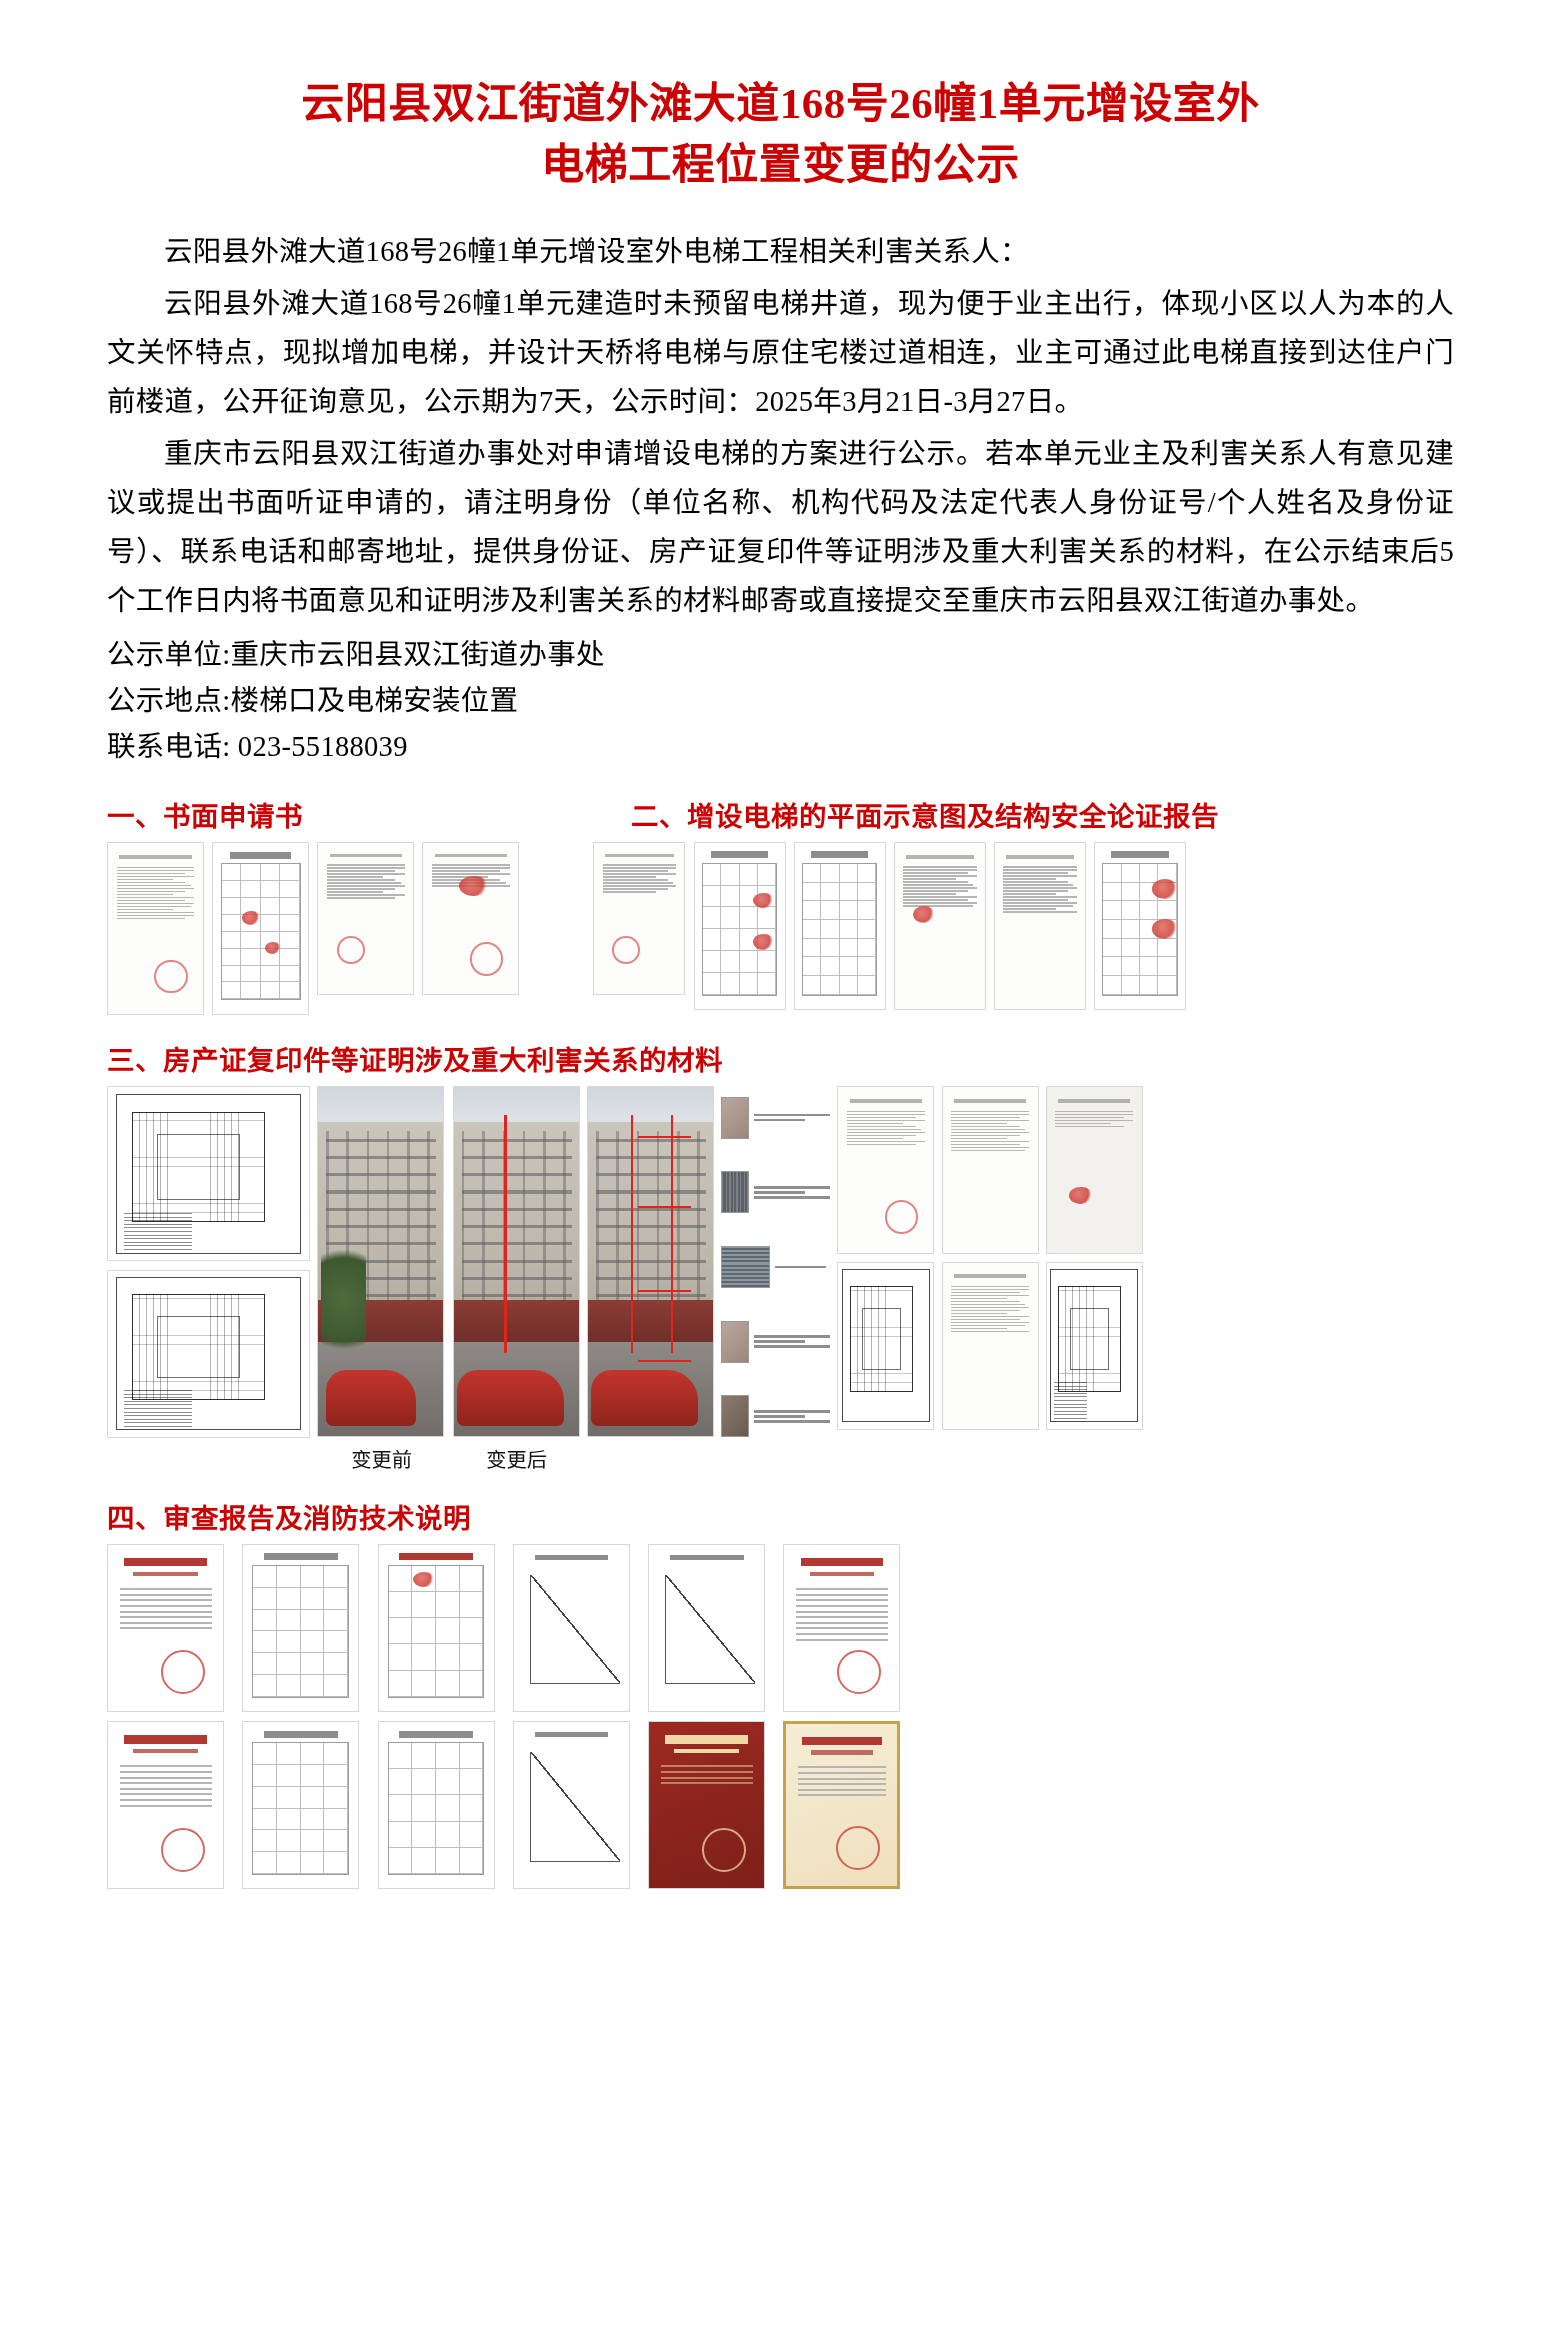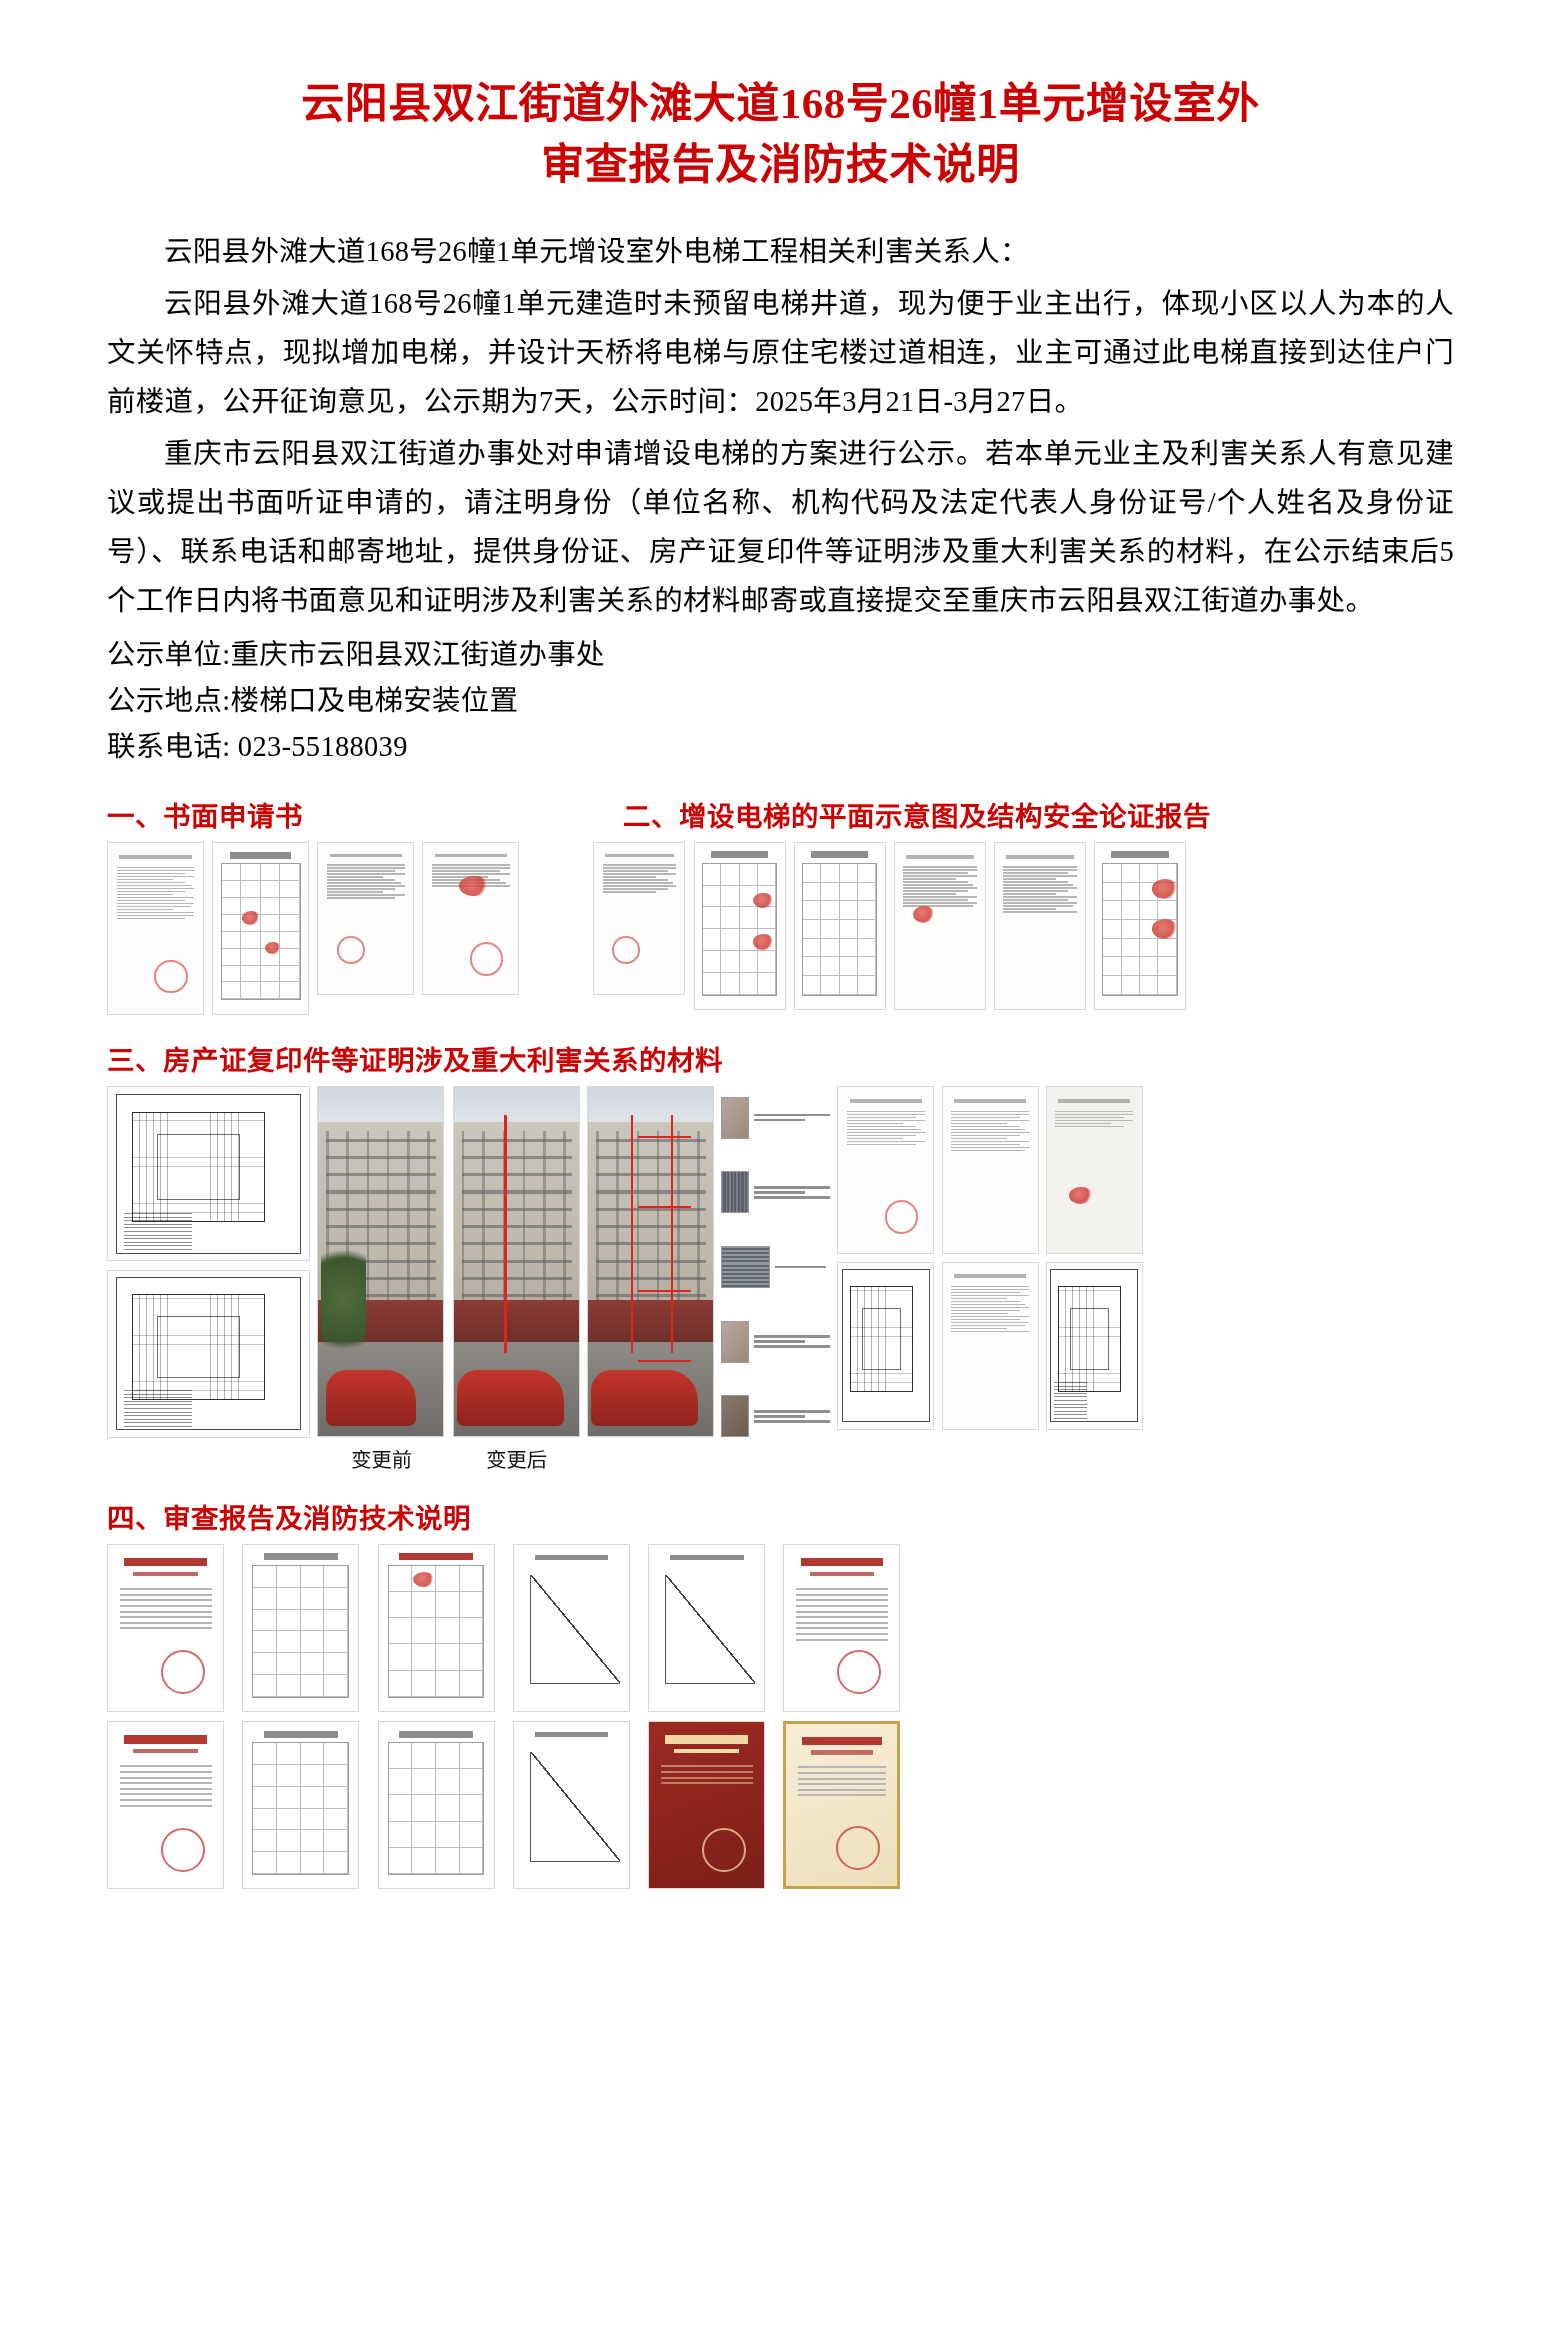--- a/index.html
+++ b/index.html
@@ -61,21 +61,21 @@
   .section-heading {
     color: #cc0000;
     font-size: 27.5px;
     font-weight: bold;
     letter-spacing: 0.5px;
     margin: 23.4px 0 8.1px 0;
   }
   .heading-row {
     display: flex;
     align-items: flex-start;
-    gap: 8px;
+    gap: 16px;
     margin: 23.4px 0 8.1px 0;
   }
   .heading-row .section-heading {
     margin: 0;
   }
   .heading-col-1 { width: 508px; }
   
   .gallery {
     display: flex;
     align-items: flex-start;
@@ -334,21 +334,21 @@
     background: linear-gradient(to top right, transparent 49.4%, #444 49.4%, #444 50.6%, transparent 50.6%);
   }
 </style>
 </head>
 <body>
 
 <div class="page">
 
   <div class="doc-title">
     <span class="line">云阳县双江街道外滩大道168号26幢1单元增设室外</span>
-    <span class="line">审查报告及消防技术说明</span>
+    <span class="line">电梯工程位置变更的公示</span>
   </div>
 
   <div class="body-text">
     <p class="para">云阳县外滩大道168号26幢1单元增设室外电梯工程相关利害关系人：</p>
     <p class="para">云阳县外滩大道168号26幢1单元建造时未预留电梯井道，现为便于业主出行，体现小区以人为本的人文关怀特点，现拟增加电梯，并设计天桥将电梯与原住宅楼过道相连，业主可通过此电梯直接到达住户门前楼道，公开征询意见，公示期为7天，公示时间：2025年3月21日-3月27日。</p>
     <p class="para">重庆市云阳县双江街道办事处对申请增设电梯的方案进行公示。若本单元业主及利害关系人有意见建议或提出书面听证申请的，请注明身份（单位名称、机构代码及法定代表人身份证号/个人姓名及身份证号）、联系电话和邮寄地址，提供身份证、房产证复印件等证明涉及重大利害关系的材料，在公示结束后5个工作日内将书面意见和证明涉及利害关系的材料邮寄或直接提交至重庆市云阳县双江街道办事处。</p>
 
     <div class="info-block">
       <p class="info-line">公示单位:重庆市云阳县双江街道办事处</p>
       <p class="info-line">公示地点:楼梯口及电梯安装位置</p>

